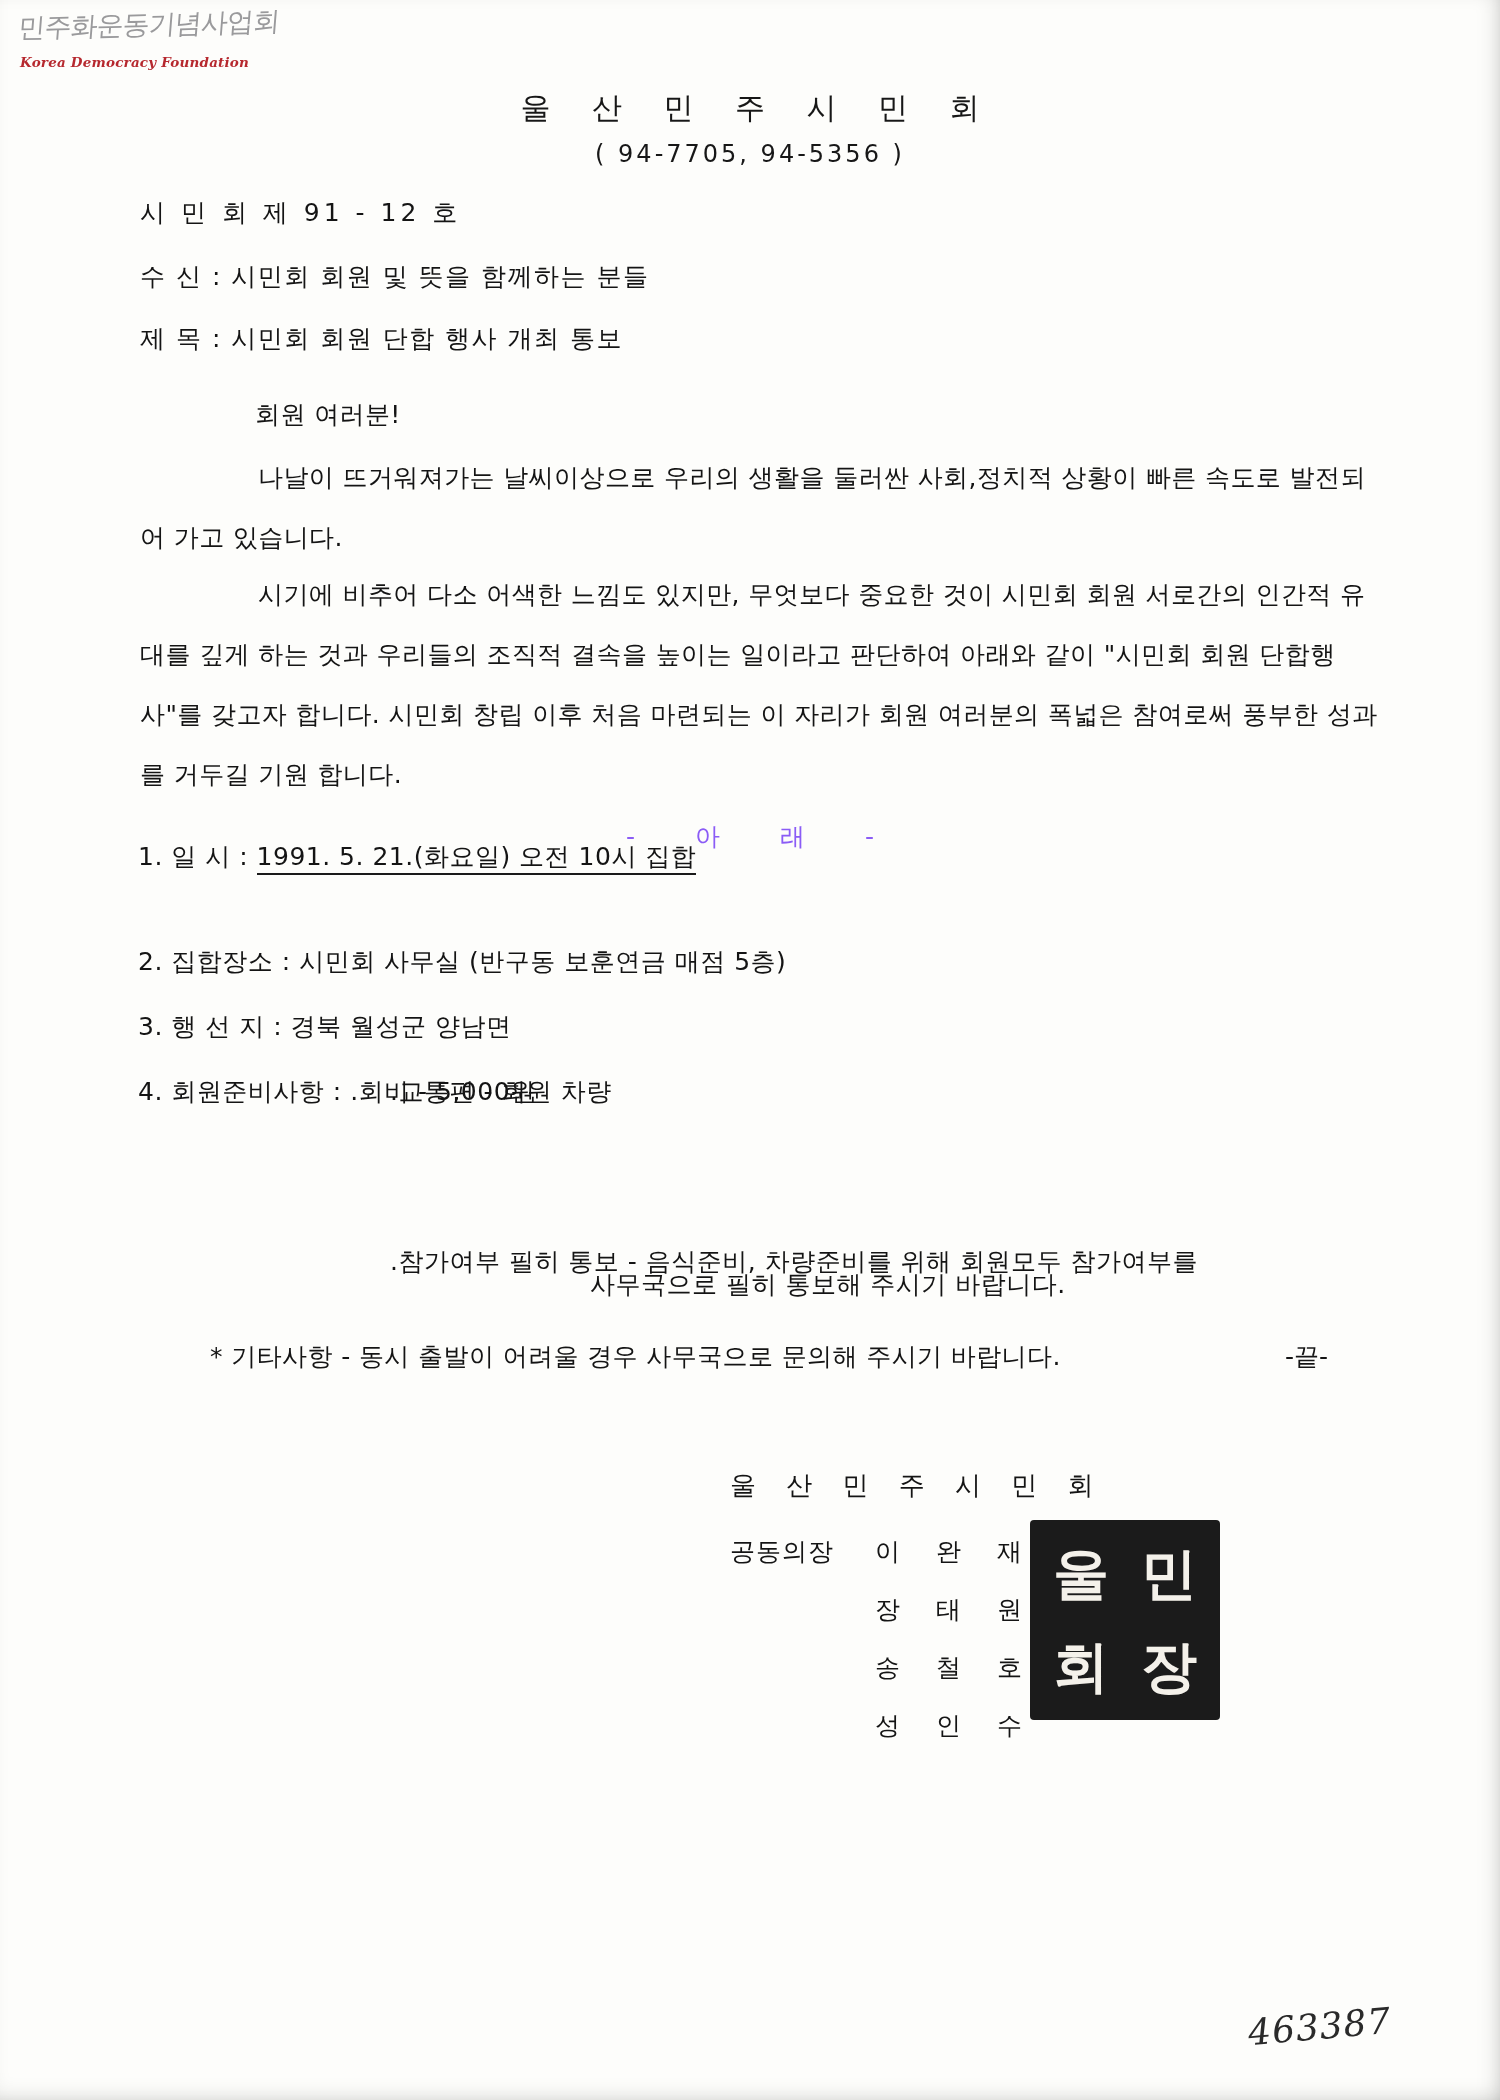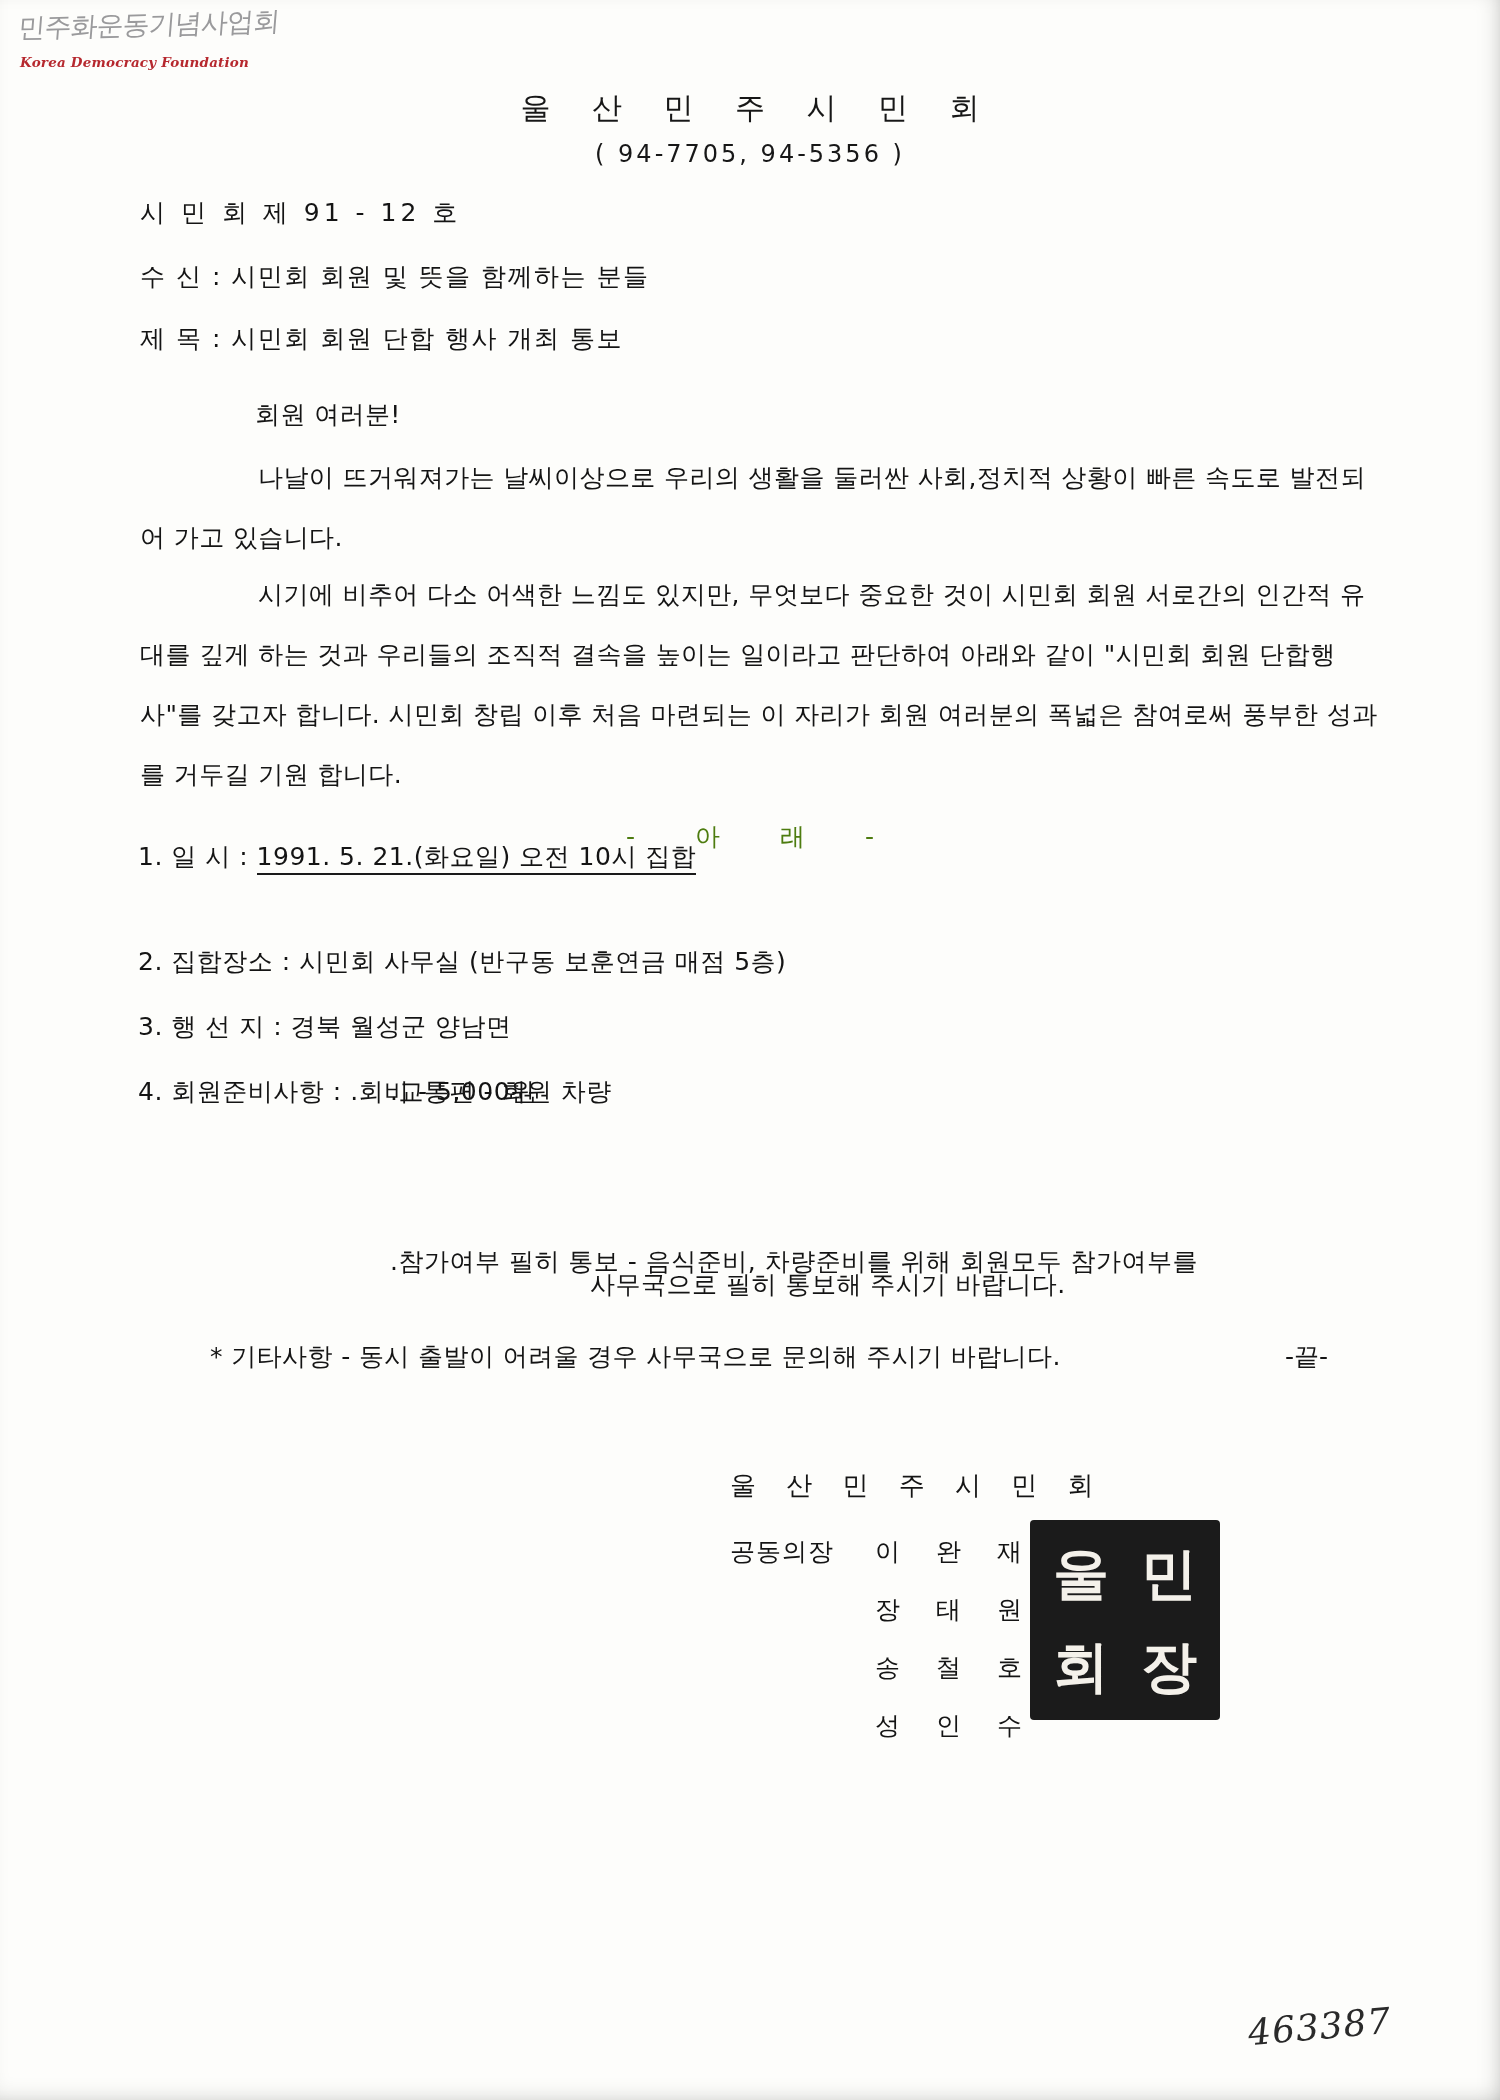--- a/index.html
+++ b/index.html
@@ -143,21 +143,21 @@
 
   #belowmark {
     position: absolute;
     left: 0;
     top: 820px;
     width: 1500px;
     text-align: center;
     font-size: 25px;
     letter-spacing: 26px;
     text-indent: 26px;
-    color: #4d7c0f;
+    color: #8b5cf6;
   }
 
   .item {
     position: absolute;
     left: 138px;
     font-size: 25px;
     letter-spacing: 0.5px;
     color: #141414;
     white-space: nowrap;
   }

